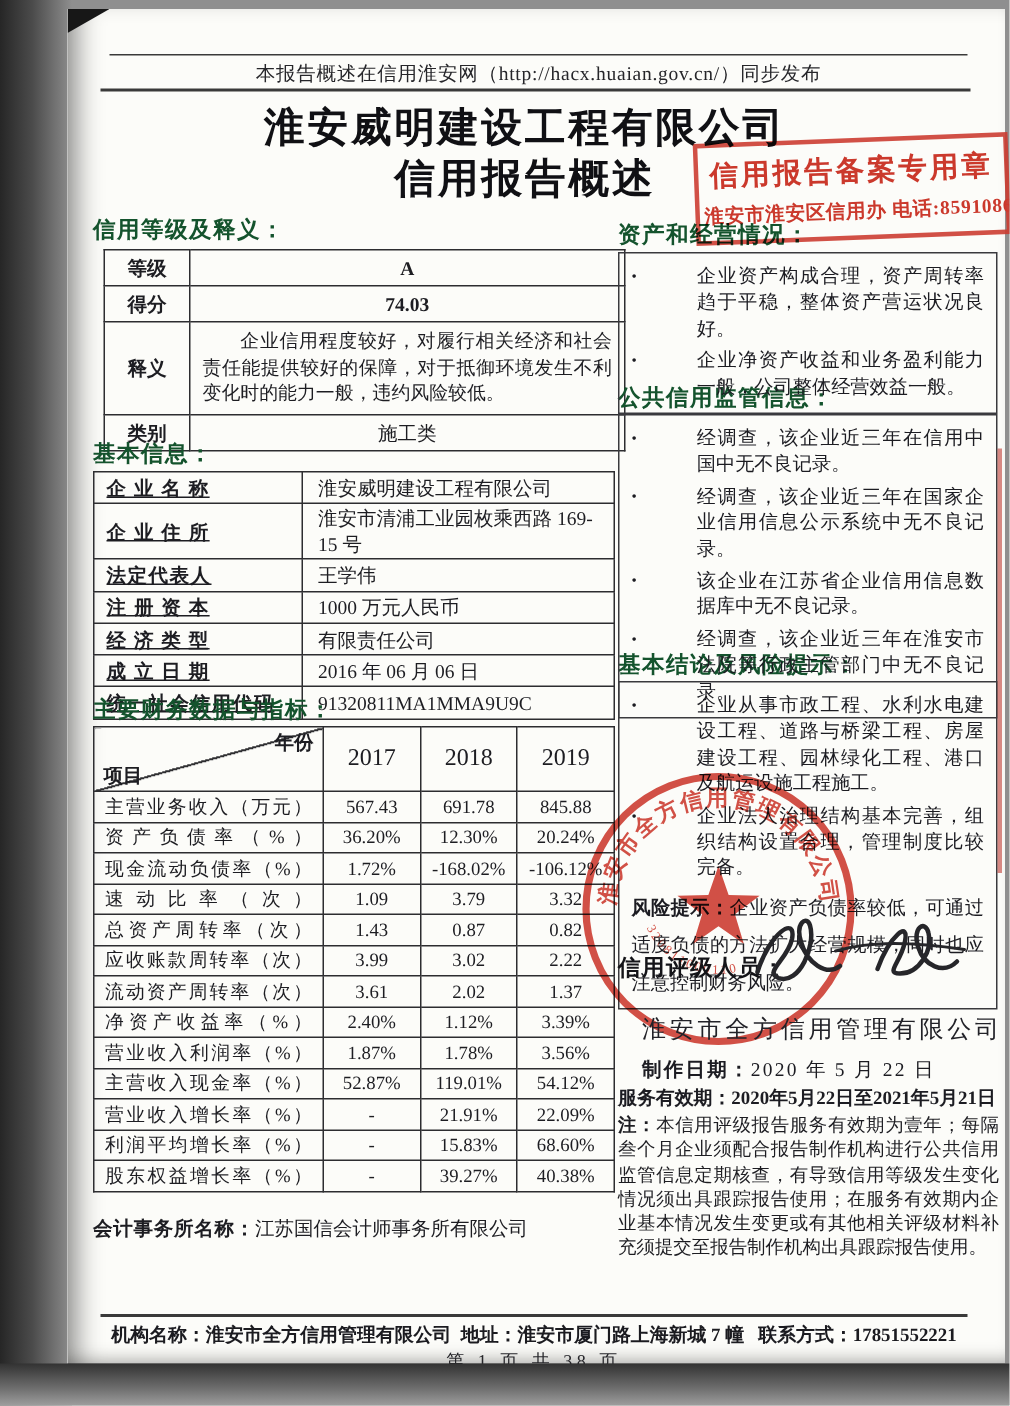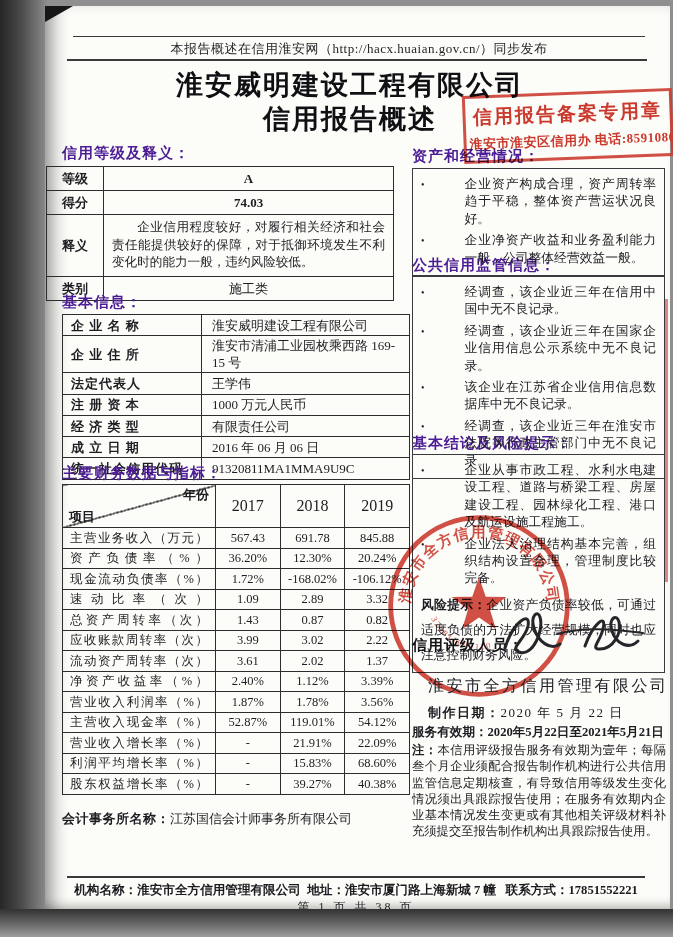--- a/index.html
+++ b/index.html
@@ -30,35 +30,35 @@
   .title{position:absolute;left:55px;top:62px;width:500px;text-align:center;
     font-family:"Liberation Sans", sans-serif;font-weight:bold;color:#101014;
     font-size:27px;line-height:34px;letter-spacing:2px;}
 
   .rect-stamp{position:absolute;left:418px;top:86px;width:198px;padding:6px 3px 7px;
     border:3.5px solid rgba(206,57,45,.88);transform:rotate(-2.2deg);
     color:#ce392d;text-align:center;z-index:9;mix-blend-mode:multiply;}
   .rect-stamp .l1{font-size:19px;font-weight:bold;letter-spacing:2px;white-space:nowrap;}
   .rect-stamp .l2{font-size:13px;font-weight:bold;margin-top:5px;white-space:nowrap;letter-spacing:0.5px;}
 
-  .sec-h{position:absolute;font-size:15px;font-weight:bold;color:#4c1d95;letter-spacing:1px;}
+  .sec-h{position:absolute;font-size:15px;font-weight:bold;color:#14532d;letter-spacing:1px;}
 
   table.tbl{position:absolute;border-collapse:collapse;table-layout:fixed;}
   table.tbl td{border:1.2px solid #2d2d30;font-size:13px;color:#1d1d22;
     padding:1px 4px;vertical-align:middle;line-height:17px;}
 
-  #rating-tbl{left:1px;top:160px;width:348px;}
+  #rating-tbl{left:24px;top:160px;width:348px;}
   #rating-tbl .kv-label{width:48px;text-align:center;font-weight:bold;height:21px;}
   #rating-tbl .kv-value{text-align:center;}
   #rating-tbl .kv-value.bold{font-weight:bold;}
   #rating-tbl .kv-value.para{text-align:justify;text-indent:2em;font-size:12.6px;
     padding:4px 8px;line-height:17.5px;margin-top:40px;}
 
   #basic-tbl{left:17px;top:308px;width:348px;}
-  #basic-tbl .kv-label{width:126px;font-weight:bold;letter-spacing:1px;padding-left:8px;height:18.3px;}
+  #basic-tbl .kv-label{width:126px;font-weight:bold;letter-spacing:1px;padding-left:8px;height:18.3px;text-decoration:underline;}
   #basic-tbl .kv-value{padding-left:10px;}
 
   #fin-tbl{left:17px;top:478px;width:348px;}
   #fin-tbl td{font-size:12.5px;padding:1.5px 3px;line-height:16.5px;}
   #fin-tbl .diag{width:152px;height:42px;position:relative;padding:0;
     background:linear-gradient(to bottom right,transparent calc(50% - 0.7px),#2d2d30 calc(50% - 0.7px),#2d2d30 calc(50% + 0.7px),transparent calc(50% + 0.7px));}
   #fin-tbl .diag .c-top{position:absolute;right:6px;top:2px;font-size:13px;font-weight:600;}
   #fin-tbl .diag .c-bot{position:absolute;left:6px;bottom:2px;font-size:13px;font-weight:600;}
   #fin-tbl .fin-year{font-size:16px;font-weight:normal;text-align:center;}
   #fin-tbl .fin-label{text-align:justify;text-align-last:justify;padding:1.5px 7px;}
@@ -226,21 +226,21 @@
         </tr>
         <tr>
           <td class="fin-label"><span>现金流动负债率</span><span>（%）</span></td>
           <td class="fin-val">1.72%</td>
           <td class="fin-val">-168.02%</td>
           <td class="fin-val">-106.12%</td>
         </tr>
         <tr>
           <td class="fin-label"><span>速动比率</span><span>（次）</span></td>
           <td class="fin-val">1.09</td>
-          <td class="fin-val">2.89</td>
+          <td class="fin-val">3.79</td>
           <td class="fin-val">3.32</td>
         </tr>
         <tr>
           <td class="fin-label"><span>总资产周转率</span><span>（次）</span></td>
           <td class="fin-val">1.43</td>
           <td class="fin-val">0.87</td>
           <td class="fin-val">0.82</td>
         </tr>
         <tr>
           <td class="fin-label"><span>应收账款周转率</span><span>（次）</span></td>

